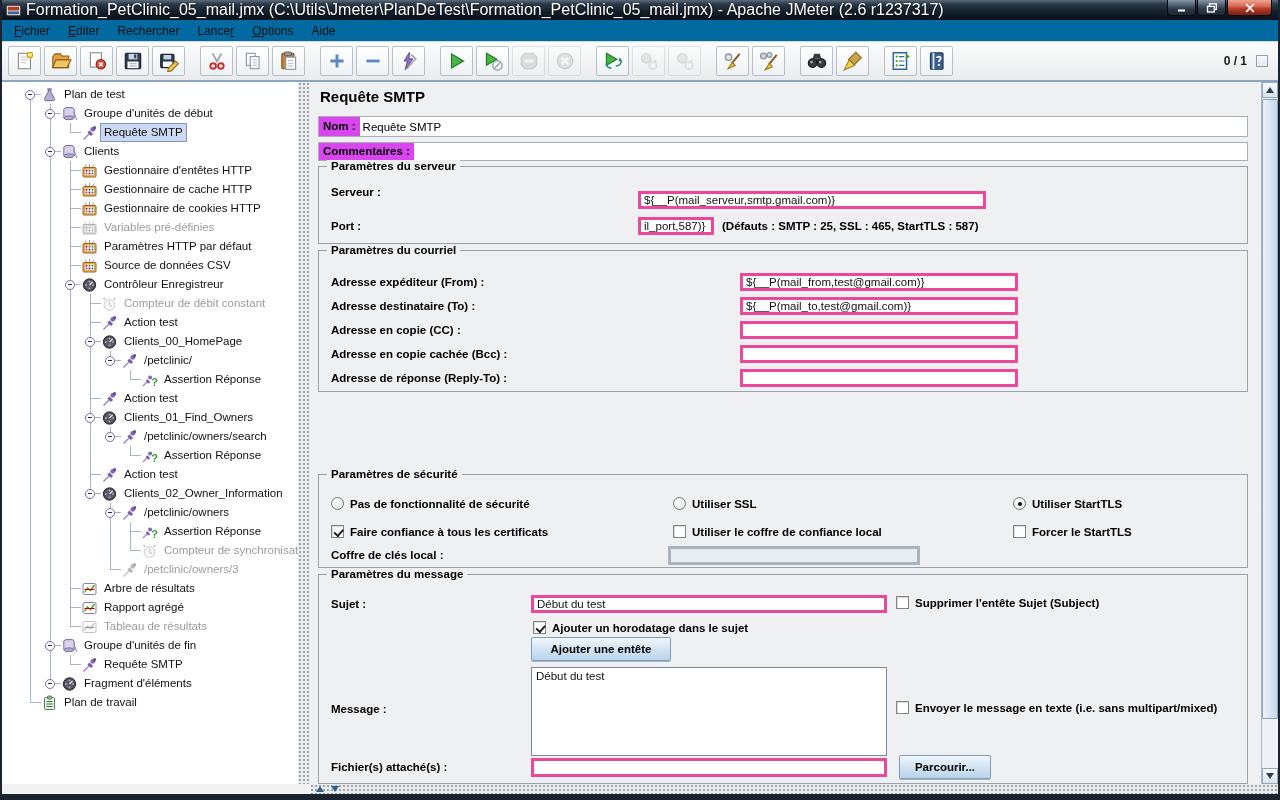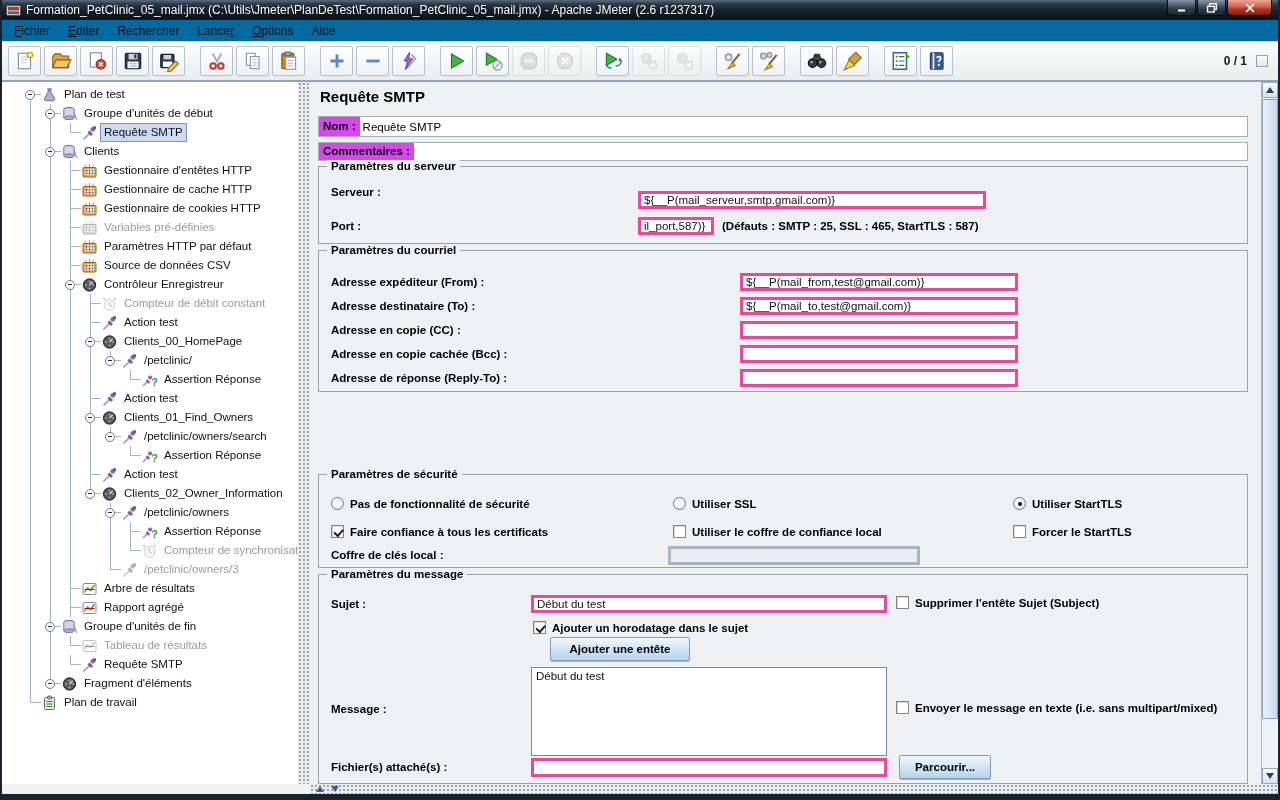--- a/index.html
+++ b/index.html
@@ -4,21 +4,21 @@
 <style>
   * { box-sizing: border-box; margin: 0; padding: 0; }
   body { font-family: "Liberation Sans", sans-serif; background:#555; }
   .window { width:1280px; height:800px; display:flex; flex-direction:column;
     border-left:2px solid #1b242e; border-right:2px solid #1b242e; border-bottom:6px solid #1b242e;
     background:#eef0f2; position:relative; overflow:hidden; }
 
   
   .titlebar { height:20px; flex:none; display:flex; align-items:center; gap:5px; padding-left:4px;
     background:linear-gradient(#5a6b7c 0%, #2b3a49 20%, #15212e 55%, #0a121b 100%); color:#fff; }
-  .title-text { font-size:12px; white-space:nowrap; overflow:hidden; text-shadow:0 1px 2px #000; }
+  .title-text { font-size:16px; white-space:nowrap; overflow:hidden; text-shadow:0 1px 2px #000; }
   .win-controls { margin-left:auto; display:flex; align-self:flex-start; gap:1px; padding-right:6px; }
   .wc { width:29px; height:16px; display:flex; align-items:center; justify-content:center;
     border:1px solid #05090e; border-top:none; border-radius:0 0 4px 4px;
     background:linear-gradient(#8795a3, #46576a 40%, #2b3a49 60%, #1a2735); }
   .wc.close { width:45px; background:linear-gradient(#efa companies096 0%, #d86a55 40%, #b03a24 60%, #7e1f10); }
   .wc.close { background:linear-gradient(#eda392, #d86a55 40%, #b03a24 60%, #7e1f10); }
 
   
   .menubar { height:22px; flex:none; display:flex; align-items:center; gap:2px; padding-left:4px;
     background:#0369a1; border-bottom:1px solid #d6d6d6; }
@@ -1087,59 +1087,59 @@
           </span>
           <span class="t-icon">
             <svg viewBox="0 0 16 16" width="17" height="16">
               <rect x="1.5" y="2.5" width="13" height="11" rx="1.5" fill="#fff" stroke="#8a7fae"></rect>
               <path d="M3 11.5l3-4.5 3 2.5 4-5.5" stroke="#4e9a06" stroke-width="1.3" fill="none"></path>
               <path d="M3 8.5h10" stroke="#cc0000" fill="none"></path>
             </svg>
           </span>
           <span class="t-label">Rapport agrégé</span>
         </div>
+        <div class="tree-row disabled">
+          <span class="guide v">
+            <i class="l"></i>
+          </span>
+          <span class="guide v">
+            <i class="l"></i>
+          </span>
+          <span class="conn">
+            <i class="t"></i>
+            <i class="h"></i>
+          </span>
+          <span class="t-icon">
+            <svg viewBox="0 0 16 16" width="17" height="16">
+              <rect x="1.5" y="2.5" width="13" height="11" rx="1.5" fill="#fff" stroke="#8a7fae"></rect>
+              <path d="M3 11.5l3-4.5 3 2.5 4-5.5" stroke="#4e9a06" stroke-width="1.3" fill="none"></path>
+              <path d="M3 8.5h10" stroke="#cc0000" fill="none"></path>
+            </svg>
+          </span>
+          <span class="t-label">Tableau de résultats</span>
+        </div>
         <div class="tree-row">
           <span class="guide v">
             <i class="l"></i>
           </span>
           <span class="conn">
             <i class="t"></i>
             <i class="b"></i>
             <i class="h"></i>
             <span class="knob"></span>
           </span>
           <span class="t-icon">
             <svg viewBox="0 0 16 16" width="17" height="16">
               <ellipse cx="7.5" cy="3.2" rx="5.2" ry="1.9" fill="#cac3de" stroke="#7d739f"></ellipse>
               <path d="M2.3 3.2v8.6h10.4V3.2" fill="#d8d2ea" stroke="#7d739f"></path>
               <ellipse cx="7.5" cy="11.8" rx="5.2" ry="1.9" fill="#b3a9cf" stroke="#7d739f"></ellipse>
               <path d="M12.5 6l2.8 8" stroke="#8d82b0" fill="none"></path>
             </svg>
           </span>
           <span class="t-label">Groupe d'unités de fin</span>
-        </div>
-        <div class="tree-row disabled">
-          <span class="guide v">
-            <i class="l"></i>
-          </span>
-          <span class="guide v">
-            <i class="l"></i>
-          </span>
-          <span class="conn">
-            <i class="t"></i>
-            <i class="h"></i>
-          </span>
-          <span class="t-icon">
-            <svg viewBox="0 0 16 16" width="17" height="16">
-              <rect x="1.5" y="2.5" width="13" height="11" rx="1.5" fill="#fff" stroke="#8a7fae"></rect>
-              <path d="M3 11.5l3-4.5 3 2.5 4-5.5" stroke="#4e9a06" stroke-width="1.3" fill="none"></path>
-              <path d="M3 8.5h10" stroke="#cc0000" fill="none"></path>
-            </svg>
-          </span>
-          <span class="t-label">Tableau de résultats</span>
         </div>
         <div class="tree-row">
           <span class="guide v">
             <i class="l"></i>
           </span>
           <span class="guide v">
             <i class="l"></i>
           </span>
           <span class="conn">
             <i class="t"></i>
@@ -1255,21 +1255,21 @@
         <div class="grp" style="left:8px; top:492px; width:930px; height:210px;">
           <span class="grp-title">Paramètres du message</span>
           <span class="lbl" style="left:12px; top:23px;">Sujet :</span>
           <input class="tf" style="left: 212px; top: 20px; width: 356px;" value="Début du test">
           <span class="cb" style="left:577px; top:21px;"></span>
           <span class="lbl" style="left:596px; top:22px;">Supprimer l'entête Sujet (Subject)</span>
 
           <span class="cb checked" style="left:214px; top:46px;"></span>
           <span class="lbl" style="left:233px; top:47px;">Ajouter un horodatage dans le sujet</span>
 
-          <button class="btn" style="left:212px; top:62px; width:140px; height:24px;margin-left:19px;">Ajouter une entête</button>
+          <button class="btn" style="left:212px; top:62px; width:140px; height:24px;">Ajouter une entête</button>
 
           <span class="lbl" style="left:12px; top:128px;">Message :</span>
           <textarea class="ta" style="left: 212px; top: 92px; width: 356px; height: 89px;">Début du test</textarea>
           <span class="cb" style="left:577px; top:126px;"></span>
           <span class="lbl" style="left:596px; top:127px;">Envoyer le message en texte (i.e. sans multipart/mixed)</span>
 
           <span class="lbl" style="left:12px; top:186px;">Fichier(s) attaché(s) :</span>
           <input class="tf" style="left: 212px; top: 183px; width: 356px; height: 19px;" value="">
           <button class="btn" style="left:580px; top:180px; width:92px; height:24px;">Parcourir...</button>
         </div>

